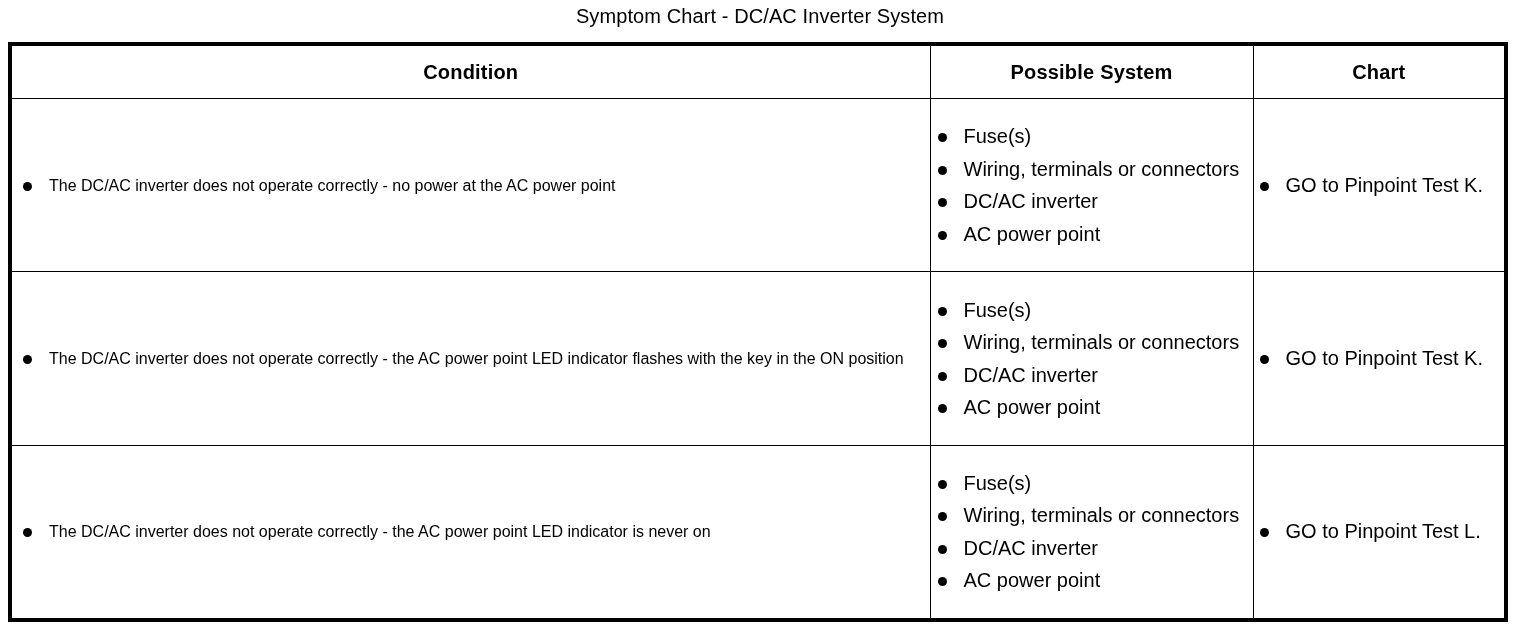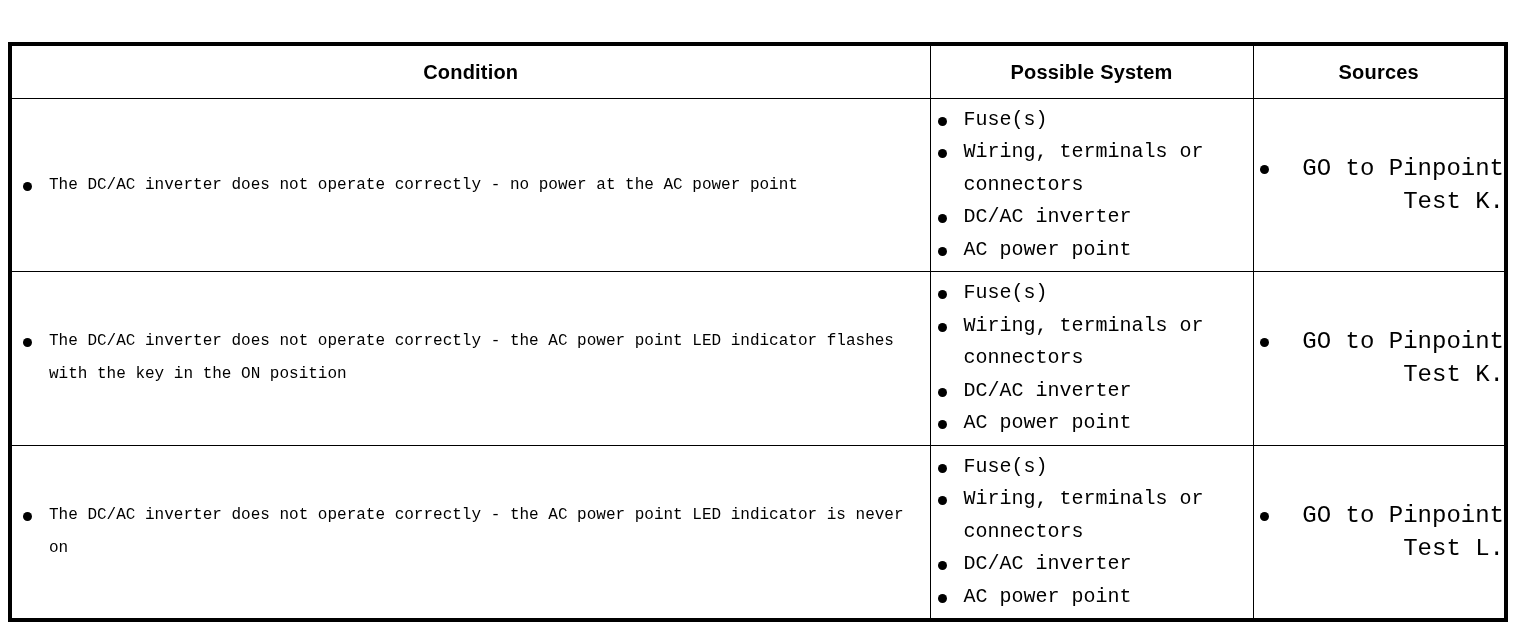--- a/index.html
+++ b/index.html
@@ -78,21 +78,20 @@
   }
 
   .cell-condition { padding: 6px 18px 6px 14px; }
   .cell-sources   { padding: 8px 10px 8px 16px; }
   .cell-action    { padding: 6px 10px 6px 24px; }
 
   ul.bullets {
     list-style: none;
     margin: 0;
     padding: 0;
-    font-family: Liberation Mono, monospace;
   }
   ul.bullets > li {
     position: relative;
     padding-left: 32px;
     font-size: 19.5px;
     line-height: 31px;
     margin: 0;
   }
   ul.bullets > li::before {
     content: "";
@@ -122,46 +121,46 @@
     font-size: 20px;
   }
   .cell-sources ul.bullets > li::before {
     left: 7px;
     top: 13px;
   }
 
   .cell-action ul.bullets > li {
     padding-left: 32px;
     line-height: 33px;
-    font-size: 24px;
-    text-align: right;
+    font-size: 20px;
   }
   .cell-action ul.bullets > li::before {
     left: 6px;
     top: 13px;
   }
 </style>
 </head>
 <body>
 
 <div class="page">
 
+  <div class="chart-title">Symptom Chart - DC/AC Inverter System</div>
 
   <div class="table-wrap">
     <table class="symptom">
       <colgroup>
         <col class="c-condition">
         <col class="c-sources">
         <col class="c-action">
       </colgroup>
       <thead>
         <tr>
           <th>Condition</th>
           <th>Possible System</th>
-          <th>Sources</th>
+          <th>Chart</th>
         </tr>
       </thead>
       <tbody>
 
         <tr>
           <td class="cell-condition">
             <ul class="bullets">
               <li>The DC/AC inverter does not operate correctly - no power at the AC power point</li>
             </ul>
           </td>

